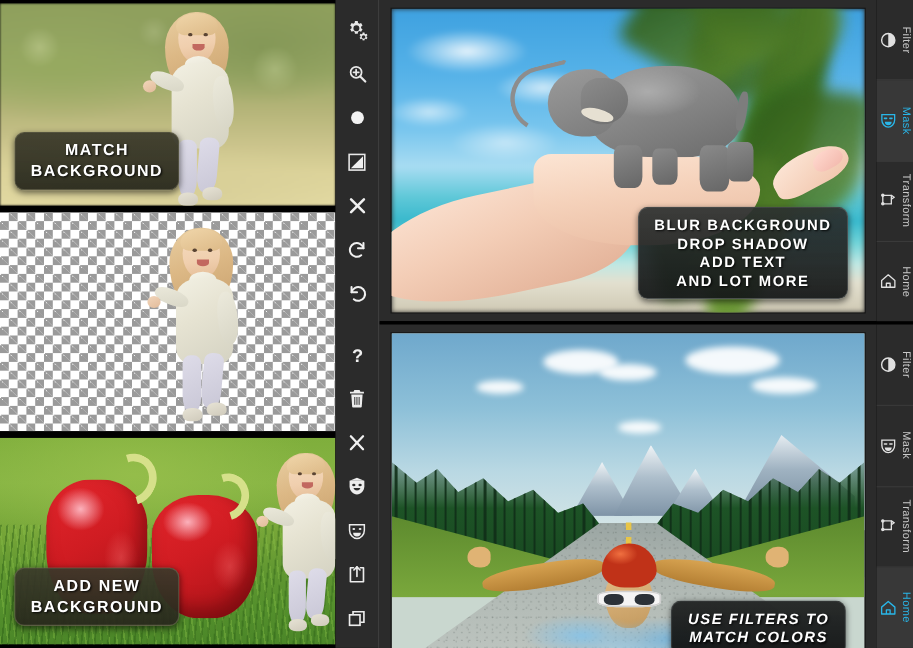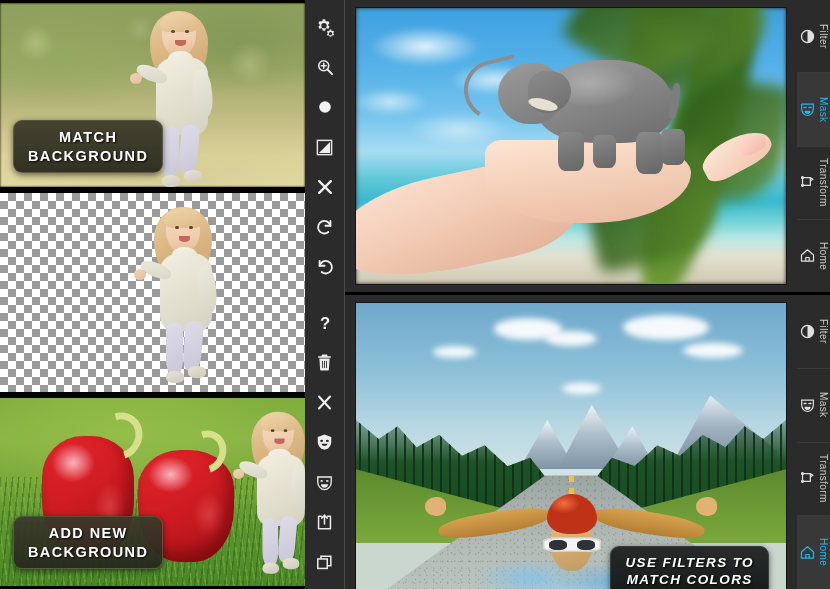--- a/index.html
+++ b/index.html
@@ -688,20 +688,24 @@
       <div class="eleph-head"></div>
       <div class="eleph-ear"></div>
       <div class="eleph-trunk"></div>
       <div class="eleph-tusk"></div>
       <div class="eleph-leg el1"></div>
       <div class="eleph-leg el2"></div>
       <div class="eleph-leg el3"></div>
       <div class="eleph-leg el4"></div>
       <div class="eleph-tail"></div>
 
+      <div class="caption caption-dark" id="caption-blur">BLUR BACKGROUND
+DROP SHADOW
+ADD TEXT
+AND LOT MORE</div>
     </div>
   </div>
 
   <div id="divider-h"></div>
 
   <div class="right-stage" id="stage-bottom">
     <div class="stage-photo">
       <div class="road-bg">
         <div class="sky"></div>
         <div class="cloud c1"></div>

